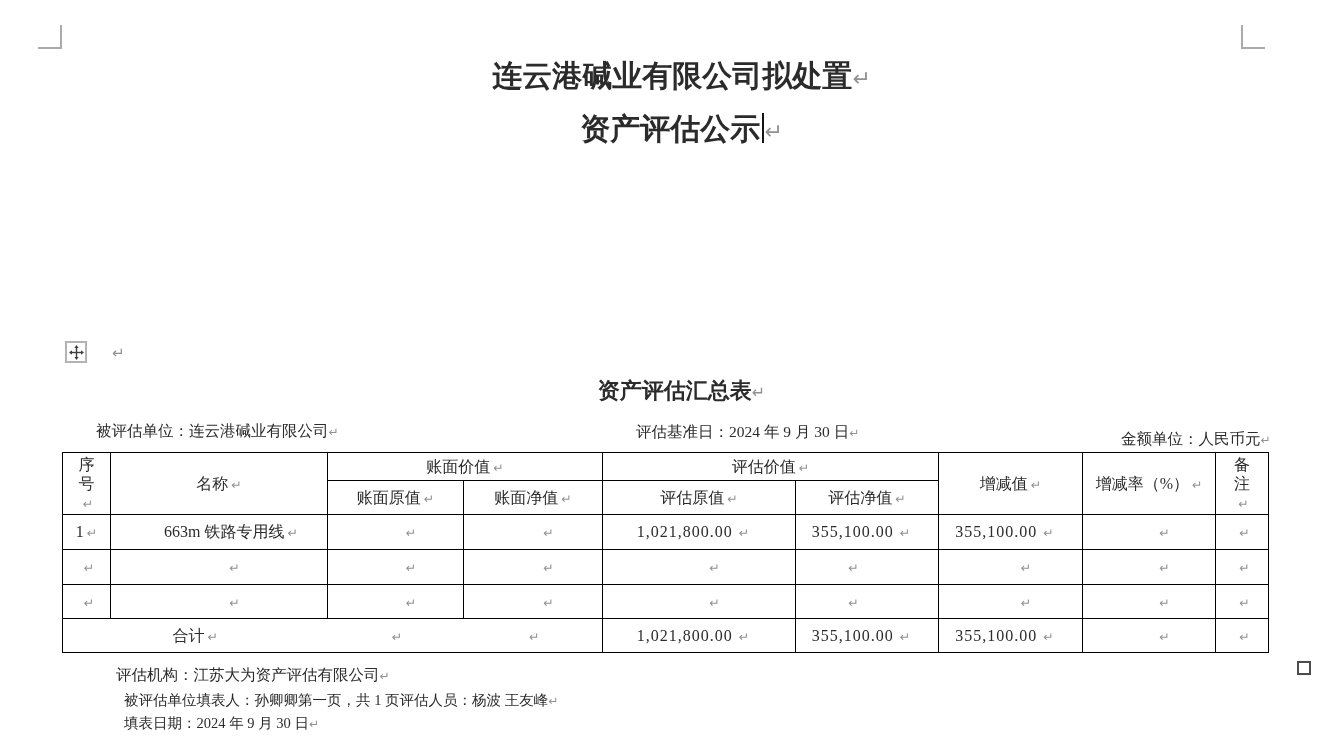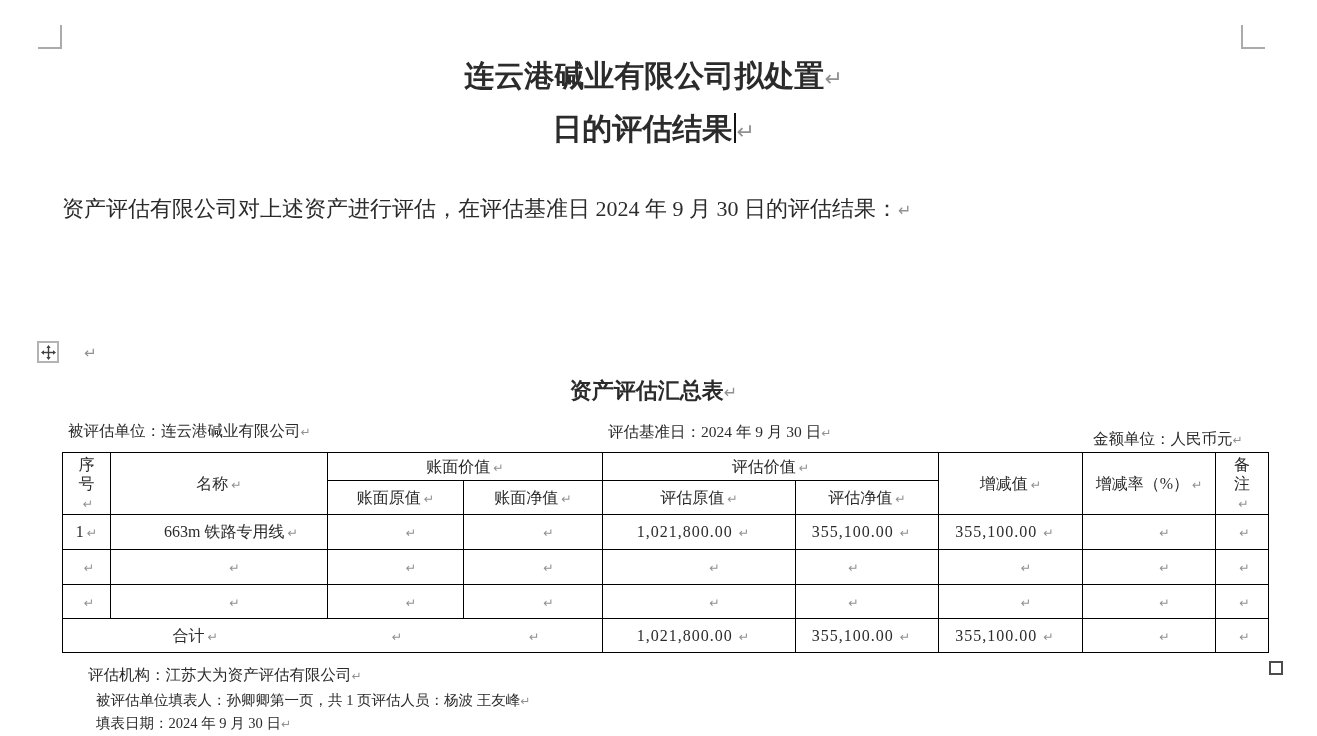--- a/index.html
+++ b/index.html
@@ -1,19 +1,19 @@
 <!DOCTYPE html>
 <html><head>
 <meta charset="utf-8">
 <style>
   * { margin:0; padding:0; box-sizing:border-box; }
   html,body { width:1317px; height:736px; background:#ffffff; overflow:hidden; }
   body { position:relative; font-family:"Liberation Serif","DejaVu Serif",serif; color:#2b2b2b; }
 
-  .abs { position:absolute; }
+  .abs { position:absolute;margin-left:28px; }
 
   
   .pilcrow { font-family:"DejaVu Sans",sans-serif; color:#919191; font-weight:normal; }
   .caret { display:inline-block; width:2px; height:30px; background:#141414; vertical-align:-4px; margin-left:2px; }
 
   
   .corner { position:absolute; width:24px; height:24px; }
   .corner.tl { left:38px; top:25px; border-right:2px solid #ababab; border-bottom:2px solid #ababab; }
   .corner.tr { left:1241px; top:25px; border-left:2px solid #ababab; border-bottom:2px solid #ababab; }
 
@@ -65,24 +65,23 @@
 
   .resize-handle { left:1269px; top:661px; width:14px; height:14px; border:2px solid #4c4c4c; background:#fff; cursor:nwse-resize; }
 </style>
 </head>
 <body>
 
 <div class="corner tl"></div>
 <div class="corner tr"></div>
 
 <div class="abs doc-title" style="top:57px"><span>连云港碱业有限公司拟处置</span><span class="pilcrow">↵</span></div>
-<div class="abs doc-title" style="top:110px"><span>日的评估结果</span><span class="caret"></span><span class="pilcrow">↵</span></div>
+<div class="abs doc-title" style="top:110px"><span>资产评估公示</span><span class="caret"></span><span class="pilcrow">↵</span></div>
 
 <div class="abs body-par">
-  <div class="line"><span>资产评估有限公司对上述资产进行评估，在评估基准日 2024 年 9 月 30 日的评估结果：</span><span class="pilcrow">↵</span></div>
 </div>
 
 <div class="abs move-handle">
   <svg width="15" height="15" viewBox="0 0 16 16">
     <g stroke="#3f3f3f" stroke-width="1.5">
       <line x1="8" y1="3" x2="8" y2="13"></line>
       <line x1="3" y1="8" x2="13" y2="8"></line>
     </g>
     <g fill="#3f3f3f">
       <polygon points="8,0 5.7,3.2 10.3,3.2"></polygon>

